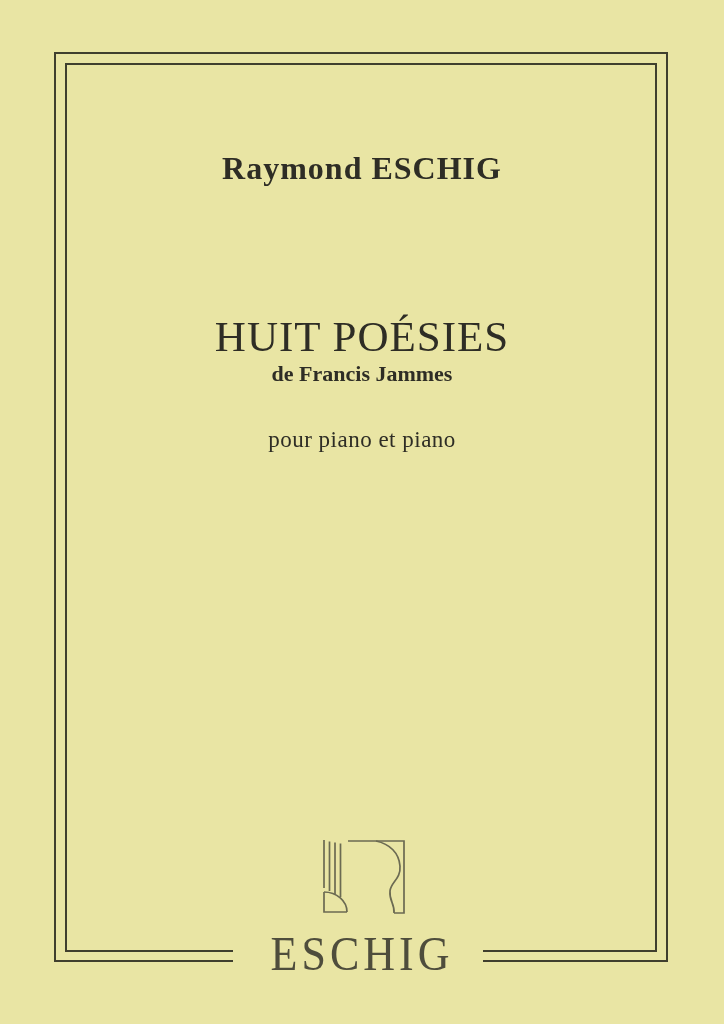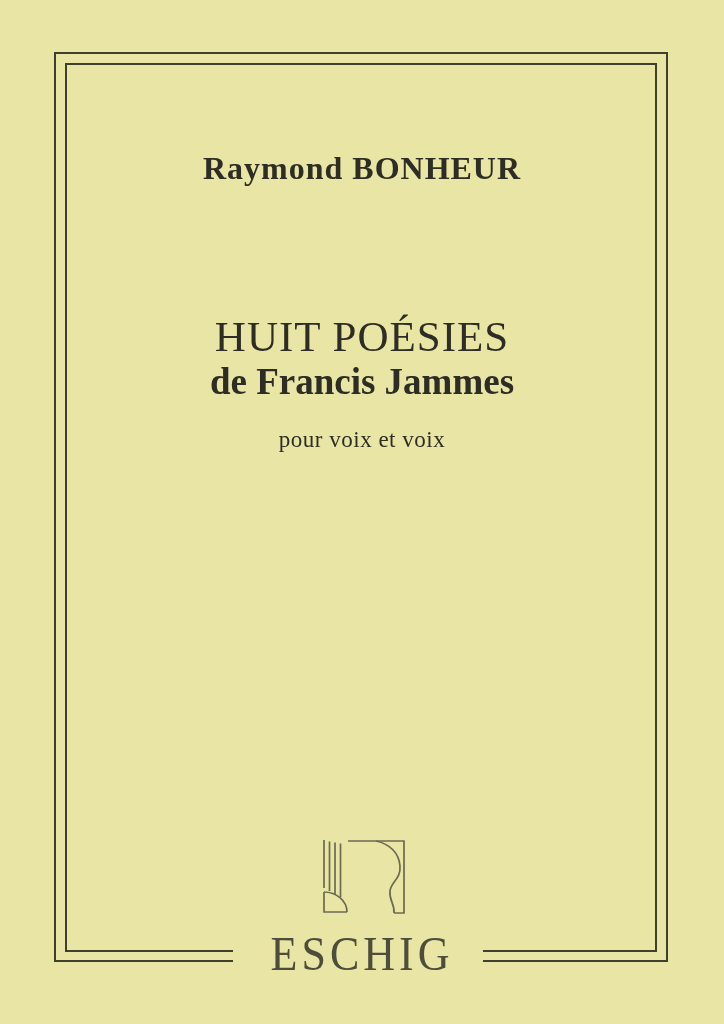--- a/index.html
+++ b/index.html
@@ -46,21 +46,21 @@
     letter-spacing: 1px;
   }
   .title {
     top: 315px;
     font-size: 43px;
     font-weight: normal;
     letter-spacing: 1px;
   }
   .subtitle {
     top: 363px;
-    font-size: 37px;
+    font-size: 22px;
     font-weight: bold;
   }
   .instrumentation {
     top: 428px;
     font-size: 23px;
     font-weight: normal;
     letter-spacing: 0.5px;
   }
   .logo-wrap {
     position: absolute;
@@ -89,25 +89,25 @@
   }
 </style>
 </head>
 <body>
 
 <div class="page">
 
   <div class="frame frame-outer"></div>
   <div class="frame frame-inner"></div>
 
-  <div class="textline composer">Raymond BONHEUR</div>
+  <div class="textline composer">Raymond ESCHIG</div>
 
   <div class="textline title">HUIT POÉSIES</div>
   <div class="textline subtitle">de Francis Jammes</div>
-  <div class="textline instrumentation">pour voix et voix</div>
+  <div class="textline instrumentation">pour piano et piano</div>
 
   <div class="logo-wrap">
     <svg width="94" height="88" viewBox="318 833 94 88" fill="none" stroke="#6b6a52" stroke-width="1.7" stroke-linecap="butt">
 
       <line x1="324" y1="840" x2="324" y2="888"></line>
       <line x1="329.5" y1="841.5" x2="329.5" y2="891"></line>
       <line x1="335" y1="842.5" x2="335" y2="894"></line>
       <line x1="340.5" y1="843.5" x2="340.5" y2="897"></line>
 
       <path d="M324,892 L324,912 L347,912"></path>

